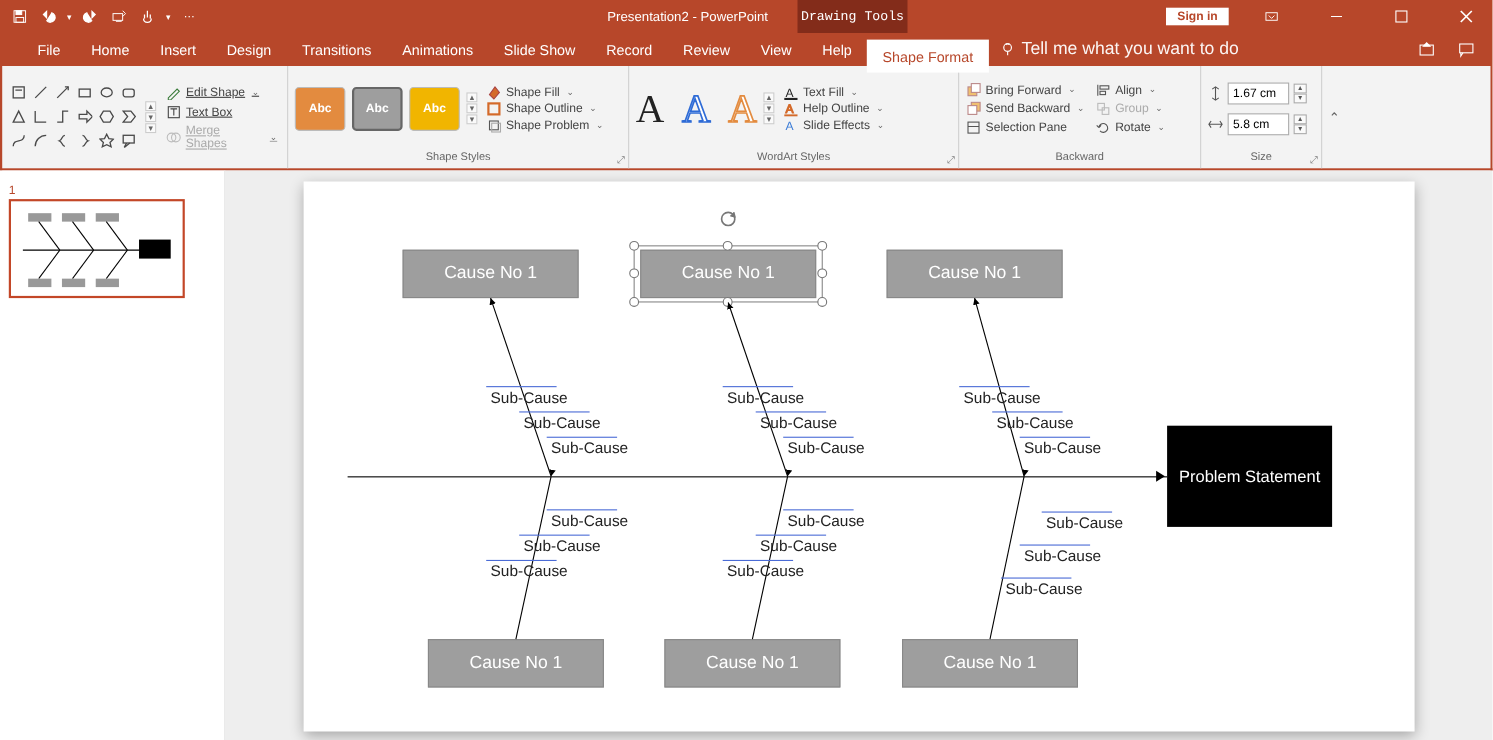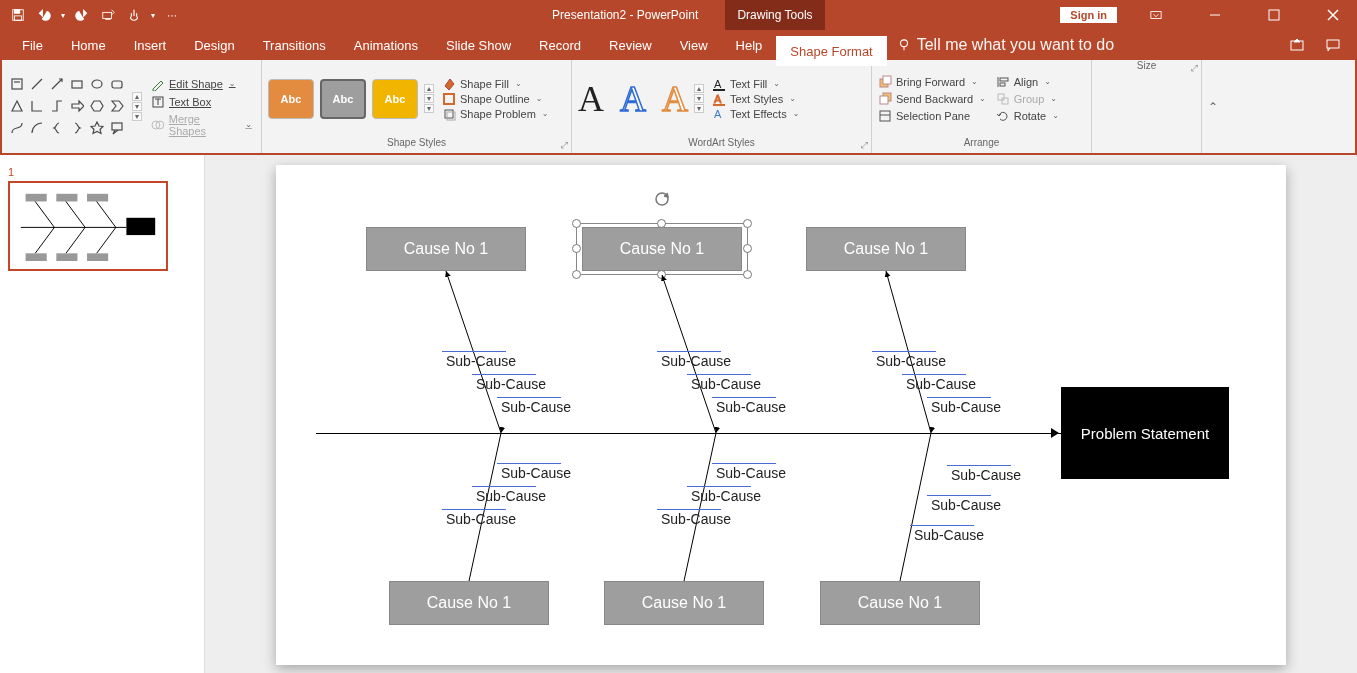--- a/index.html
+++ b/index.html
@@ -5,28 +5,28 @@
   * { box-sizing: border-box; margin: 0; padding: 0; font-family: "Segoe UI", sans-serif; }
   body { width: 1357px; height: 673px; background: #fff; overflow: hidden; font-size: 12px; }
 
   
   .titlebar { height: 30px; background: #B7472A; display: flex; align-items: center; color: #fff; }
   .qat { display: flex; align-items: center; gap: 2px; padding: 0 6px; }
   .qat-btn { width: 24px; height: 24px; display: flex; align-items: center; justify-content: center; font-size: 13px; color:#fff; }
   .qat-btn svg { width: 14px; height: 14px; }
   .title-area { flex: 1; display:flex; justify-content:center; align-items:center; gap:4px;}
   .title-name { color:#fff; font-size:12px;}
-  .title-tool { position:absolute; left:725px; top:0; height:30px; width:100px; background:#832C1A; display:flex;align-items:center;justify-content:center; color:#fff; font-size:12px;}
+  .title-tool { position:absolute; left:725px; top:0; height:30px; width:100px; background:#832C1A; display:flex;align-items:center;justify-content:center; color:#fff; font-size:12px;font-family:Liberation Mono, monospace;}
   .win-right { display:flex; align-items:center; gap:19px; padding-right:4px;}
   .sign-in { background:#fff; color:#B7472A; font-size:11px; padding:2px 10px; font-weight:600;}
   .win-btn { width:40px; height:30px; display:flex; align-items:center; justify-content:center; color:#fff; font-size:12px;}
   .win-btn svg{width:12px;height:12px;}
 
   
-  .tabs { height: 30px; background: #B7472A; display:flex; align-items:center; color:#fff; padding-left:8px; position:relative;}
+  .tabs { height: 30px; background: #B7472A; display:flex; align-items:center; color:#fff; padding-left:20px; position:relative;}
   .tab { padding: 0 14px; height:30px; display:flex; align-items:center; font-size:13px; cursor:pointer;}
   .tab.active { background:#fff; color:#B7472A;margin-top:12px; }
   .tab.contextual { background:#B7472A; }
   .tab.contextual.active { background:#fff; color:#B7472A;}
   .tellme { display:flex; align-items:center; gap:6px; margin-left:10px; font-size:16px; color:#fff; opacity:.95;}
   .tellme svg{width:14px;height:14px;}
   .tab-right { position:absolute; right:4px; top:0; height:30px; display:flex; align-items:center; gap:8px; padding-right:6px;}
   .tab-right .ic{width:28px;height:24px;display:flex;align-items:center;justify-content:center;}
   .tab-right svg{width:16px;height:16px;}
 
@@ -85,21 +85,21 @@
   .workspace{display:flex;height:calc(673px - 30px - 30px - 95px);}
   .thumb-pane{width:205px;background:#fff;border-right:1px solid #ddd;padding:10px 8px;}
   .slide-num{font-size:11px;color:#B7472A;}
   .thumb{width:160px;height:90px;border:2px solid #C34728;margin-top:2px;position:relative;background:#fff;}
   .thumb-inner{position:absolute;inset:6px;}
   .canvas-area{flex:1;background:#eee;display:flex;justify-content:center;padding-top:10px;}
   .slide{width:1010px;height:500px;background:#fff;box-shadow:0 4px 12px rgba(0,0,0,.3);position:relative;}
 
   
   .cause-box{position:absolute;width:160px;height:44px;background:#9e9e9e;border:1px solid #888;color:#fff;display:flex;align-items:center;justify-content:center;font-size:16px;}
-  .problem-box{position:absolute;width:168px;height:92px;background:#000;color:#fff;display:flex;align-items:center;justify-content:center;font-size:15px;}
+  .problem-box{position:absolute;width:150px;height:92px;background:#000;color:#fff;display:flex;align-items:center;justify-content:center;font-size:15px;}
   .subcause{position:absolute;font-size:14px;color:#222;}
   .subcause::before{content:"";position:absolute;left:-4px;right:10px;top:-2px;border-top:1px solid #4a6bd6;}
   .spine{position:absolute;background:#000;height:1px;}
 
   
   .sel-box{position:absolute;border:1px solid #888;}
   .handle{position:absolute;width:9px;height:9px;background:#fff;border:1px solid #777;border-radius:50%;}
   .rot{position:absolute;width:18px;height:18px;}
   .rot svg{width:18px;height:18px;}
 
@@ -404,28 +404,28 @@
               <rect x="1" y="12" width="12" height="2" fill="#222"></rect>
             </svg>
             <span>Text Fill</span>
             <span class="car">⌄</span>
           </div>
         <div class="drop-item">
             <svg viewBox="0 0 14 14">
               <text x="2" y="11" font-size="11" fill="none" stroke="#d46a2a">A</text>
               <rect x="1" y="12" width="12" height="2" fill="#d46a2a"></rect>
             </svg>
-            <span>Text Styles</span>
+            <span>Help Outline</span>
             <span class="car">⌄</span>
           </div>
         <div class="drop-item">
             <svg viewBox="0 0 14 14">
               <text x="2" y="11" font-size="11" fill="#3a7bd6">A</text>
             </svg>
-            <span>Text Effects</span>
+            <span>Slide Effects</span>
             <span class="car">⌄</span>
           </div>
       </div>
     </div>
     <div class="group-label-row">
         <span class="group-label">WordArt Styles</span>
         <span class="launcher">⤢</span>
       </div>
   </div>
 
@@ -477,25 +477,49 @@
         <div class="arr-item">
             <svg viewBox="0 0 14 14" fill="none" stroke="#555">
               <path d="M3 7a4 4 0 1 1 1 3M3 7l-2-2m2 2l2-2"></path>
             </svg>
             <span>Rotate</span>
             <span class="car">⌄</span>
           </div>
       </div>
     </div>
     <div class="group-label-row">
-        <span class="group-label">Arrange</span>
+        <span class="group-label">Backward</span>
       </div>
   </div>
 
   <div class="group" style="width:110px;">
+    <div class="group-body">
+      <div class="size-col">
+        <div class="size-row">
+          <svg viewBox="0 0 14 14" fill="none" stroke="#555">
+              <path d="M7 1v12M4 3l3-2 3 2M4 11l3 2 3-2"></path>
+            </svg>
+          <input class="size-inp" value="1.67 cm" style="">
+          <div class="size-spin">
+              <div class="s">▴</div>
+              <div class="s">▾</div>
+            </div>
+        </div>
+        <div class="size-row">
+          <svg viewBox="0 0 14 14" fill="none" stroke="#555">
+              <path d="M1 7h12M3 4l-2 3 2 3M11 4l2 3-2 3"></path>
+            </svg>
+          <input class="size-inp" value="5.8 cm" style="">
+          <div class="size-spin">
+              <div class="s">▴</div>
+              <div class="s">▾</div>
+            </div>
+        </div>
+      </div>
+    </div>
     <div class="group-label-row">
         <span class="group-label">Size</span>
         <span class="launcher">⤢</span>
       </div>
   </div>
 
   <div class="collapse-caret">⌃</div>
 </div>
 
 <div class="workspace">

